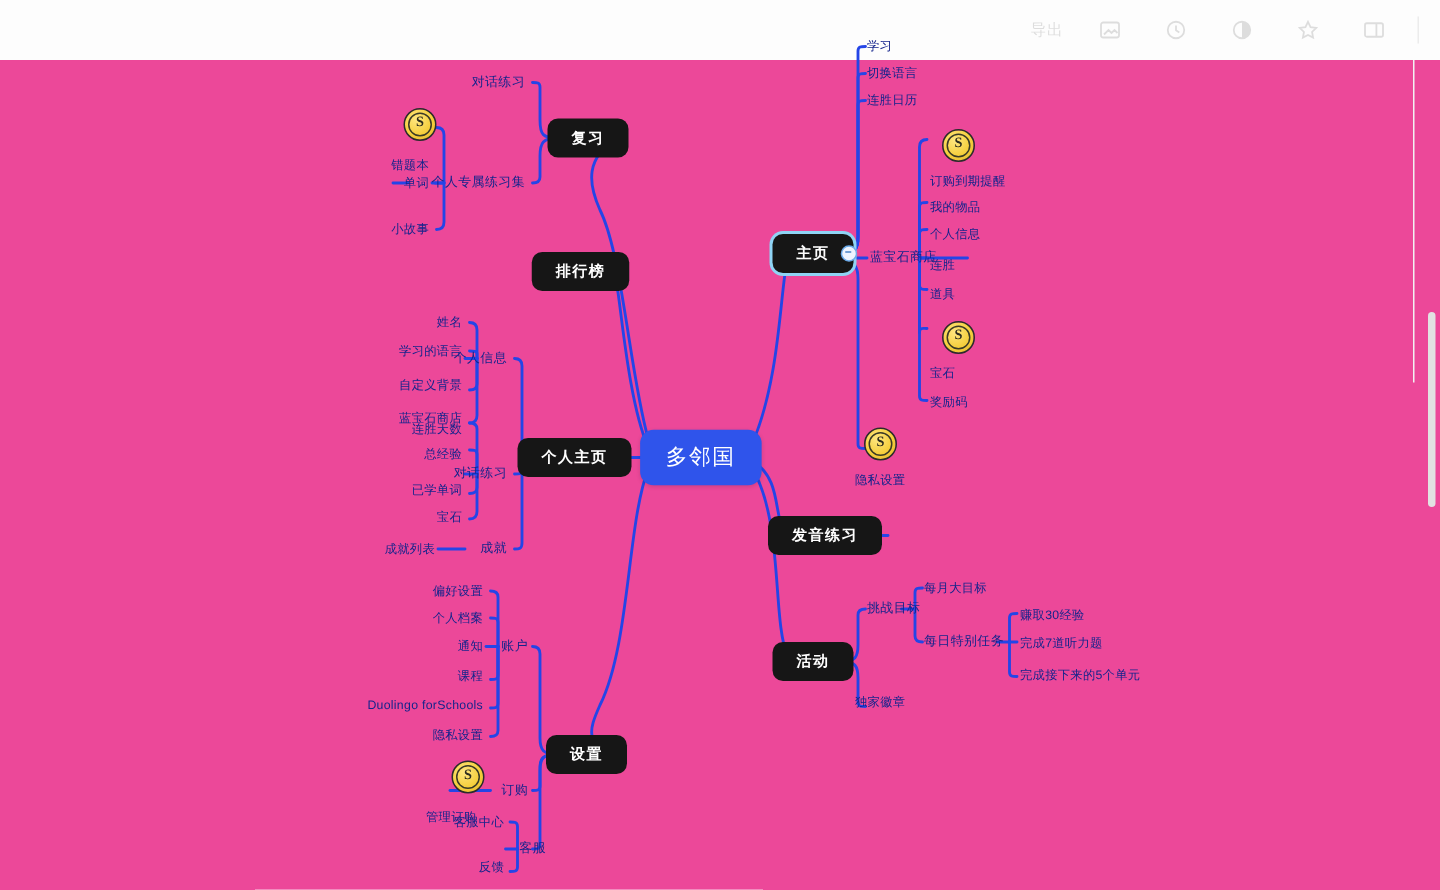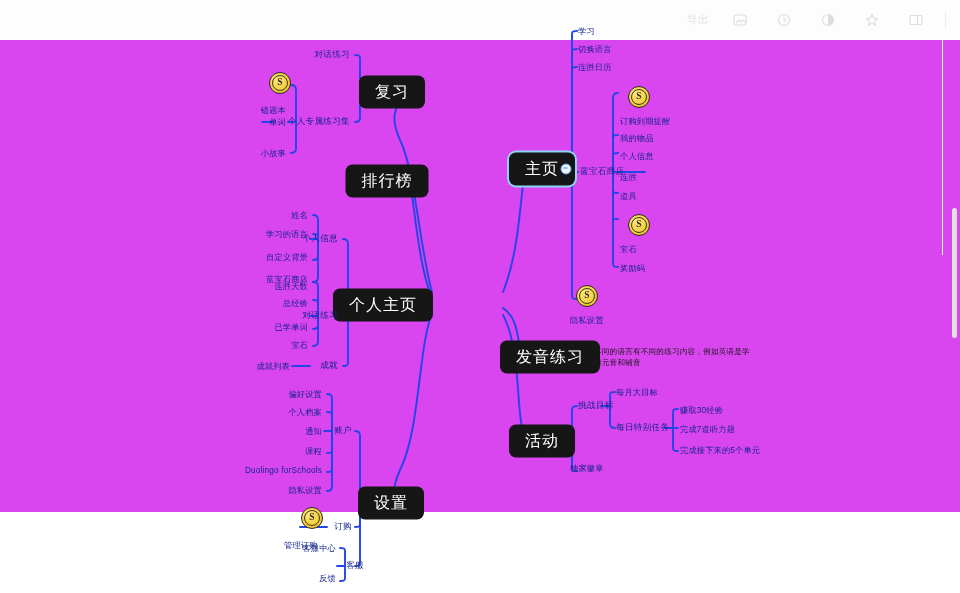--- a/index.html
+++ b/index.html
@@ -1,21 +1,21 @@
 <!DOCTYPE html>
 <html><head>
 <meta charset="utf-8">
 <style>
   html,body{margin:0;padding:0;}
   body{
     width:960px;height:593px;overflow:hidden;
     background:#ffffff;
     font-family:"Liberation Sans","DejaVu Sans",sans-serif;
   }
-  #app{position:relative;width:960px;height:512px;background:#d946ef;}
+  #app{position:relative;width:960px;height:593px;background:#ec4899;}
 
   
   .toolbar{
     position:absolute;top:0;left:0;width:960px;height:40px;
     background:#fdfdfd;display:flex;align-items:center;justify-content:flex-end;
     padding-right:14px;box-sizing:border-box;gap:0px;
   }
   .tb-item{
     width:34px;height:26px;display:flex;align-items:center;justify-content:center;
     opacity:.14;color:#222;font-size:10px;margin-left:10px;
@@ -32,21 +32,21 @@
   
   .node{position:absolute;transform:translate(-50%,-50%);white-space:nowrap;}
 
   .n-root{
     background:#2f54eb;color:#fff;border-radius:9px;
     padding:9px 17px;font-size:14.5px;letter-spacing:1px;
     box-shadow:0 1px 3px rgba(0,0,0,.13);
   }
   .n-main{
     background:#161616;color:#fff;border-radius:7px;
-    padding:6px 16px;font-size:16px;letter-spacing:1px;
+    padding:6px 16px;font-size:10px;letter-spacing:1px;font-weight:bold;
   }
   .n-main.sel{
     box-shadow:0 0 0 2px #8fd4f5;
   }
   .n-sub{color:#14248c;font-size:8.6px;letter-spacing:.3px;}
   .n-leaf{color:#14248c;font-size:8.2px;letter-spacing:.2px;}
   .n-note{color:#1a1a1a;font-size:7.6px;line-height:1.5;white-space:normal;
           width:158px;transform:translate(0,-50%);letter-spacing:.2px;}
 
   
@@ -196,20 +196,21 @@
       <path d="M601 406 L610 406"></path>
       <path d="M610 406 L610 395 C610 392 612 392 615 392"></path>
       <path d="M610 406 L610 424 C610 427 612 428 615 428"></path>
 
       <path d="M665 428 L673 428"></path>
       <path d="M673 428 L673 412 C673 409 675 409 678 409"></path>
       <path d="M673 428 L678 428"></path>
       <path d="M673 428 L673 448 C673 451 675 451 678 451"></path>
     </svg>
 
+    <div class="node n-root" style="left:467px;top:305px">多邻国</div>
 
     <div class="node n-main" style="left:392px;top:92px">复习</div>
     <div class="node n-sub" style="left:350px;top:55px;transform:translate(-100%,-50%)">对话练习</div>
     <div class="node n-sub" style="left:350px;top:122px;transform:translate(-100%,-50%)">个人专属练习集</div>
     <div class="node n-leaf" style="left:286px;top:110px;transform:translate(-100%,-50%)">错题本</div>
     <div class="coin" style="left:280px;top:83px">
       <div class="c-outer">
           <div class="c-inner">S</div>
         </div>
     </div>
@@ -282,21 +283,20 @@
     <div class="node n-leaf" style="left:620px;top:268px;transform:translate(0,-50%)">奖励码</div>
 
     <div class="coin" style="left:587px;top:296px">
       <div class="c-outer">
           <div class="c-inner">S</div>
         </div>
     </div>
     <div class="node n-leaf" style="left:570px;top:320px;transform:translate(0,-50%)">隐私设置</div>
 
     <div class="node n-main" style="left:550px;top:357px">发音练习</div>
-    <div class="node n-note" style="left:594px;top:357px">不同的语言有不同的练习内容，例如英语是学习元音和辅音</div>
 
     <div class="node n-main" style="left:542px;top:441px">活动</div>
     <div class="node n-sub" style="left:578px;top:406px;transform:translate(0,-50%)">挑战目标</div>
     <div class="node n-leaf" style="left:616px;top:392px;transform:translate(0,-50%)">每月大目标</div>
     <div class="node n-sub" style="left:616px;top:428px;transform:translate(0,-50%)">每日特别任务</div>
     <div class="node n-leaf" style="left:680px;top:410px;transform:translate(0,-50%)">赚取30经验</div>
     <div class="node n-leaf" style="left:680px;top:429px;transform:translate(0,-50%)">完成7道听力题</div>
     <div class="node n-leaf" style="left:680px;top:450px;transform:translate(0,-50%)">完成接下来的5个单元</div>
     <div class="node n-leaf" style="left:570px;top:468px;transform:translate(0,-50%)">独家徽章</div>
 

